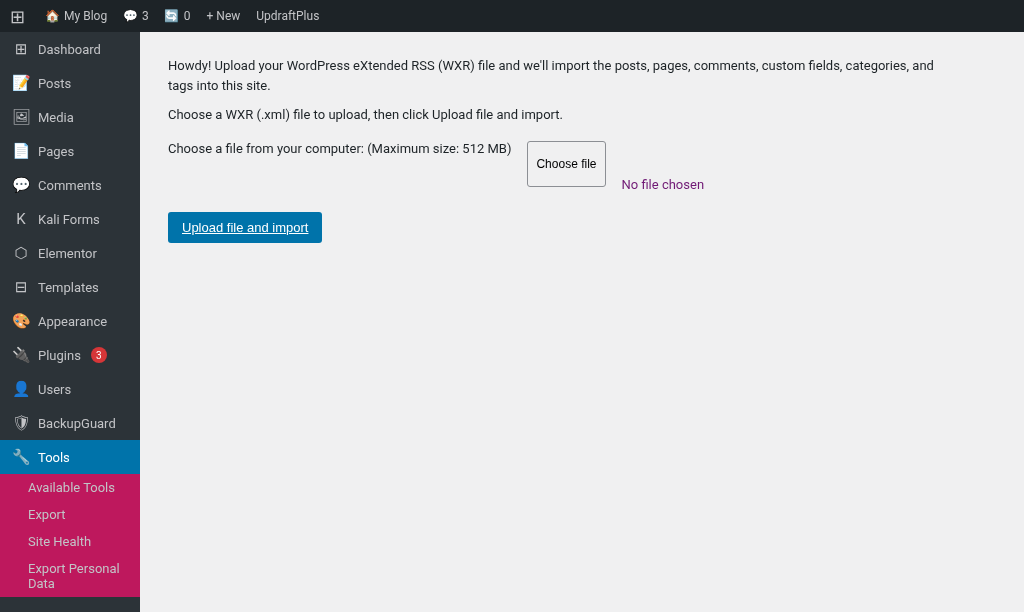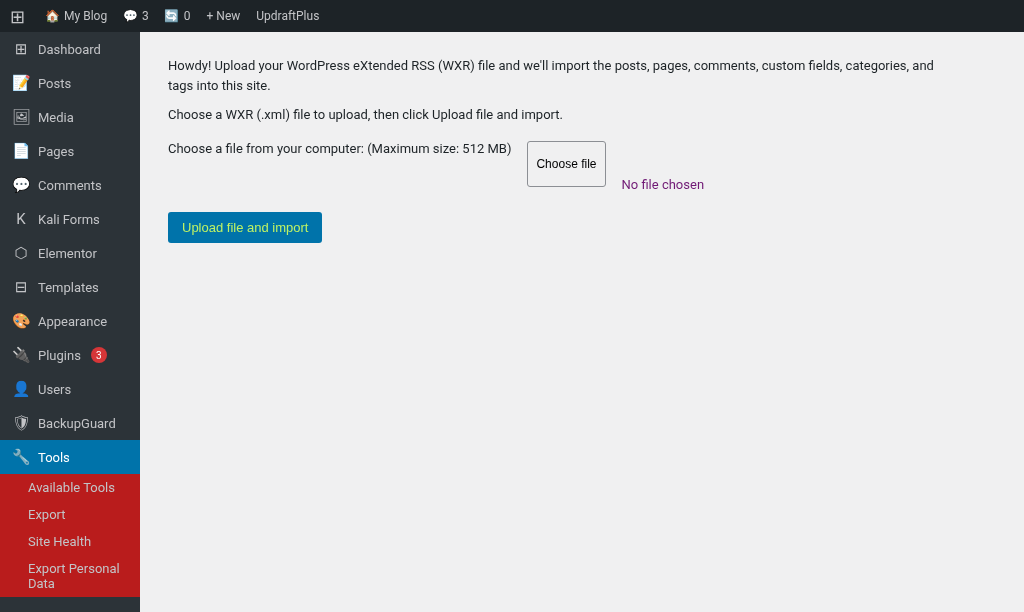--- a/index.html
+++ b/index.html
@@ -69,21 +69,21 @@
       justify-content: center;
       margin-left: 2px;
     }
 
     .submenu-item {
       display: block;
       padding: 6px 12px 6px 28px;
       color: #c3c4c7;
       font-size: 13px;
       cursor: pointer;
-      background: #b91c1c;
+      background: #be185d;
     }
     .submenu-item.active { color: #fff; font-weight: 600; }
 
     
     #main {
       flex: 1;
       background: #f0f0f1;
       padding: 24px 28px;
       overflow-y: auto;
     }
@@ -121,27 +121,28 @@
     }
 
     .no-file-text {
       color: #701a75;
       font-size: 13px;
       margin-top: 36px;
     }
 
     .upload-btn {
       background: #0073aa;
-      color: #bef264;
+      color: #ffffff;
       border: none;
       padding: 8px 14px;
       border-radius: 3px;
       cursor: pointer;
       font-size: 13px;
       display: inline-block;
+      text-decoration: underline;
     }
   </style>
 </head>
 <body>
 
 <div id="wpadminbar">
   <div class="adminbar-item">
     <span class="adminbar-wp-logo">⊞</span>
   </div>
   <div class="adminbar-item">

